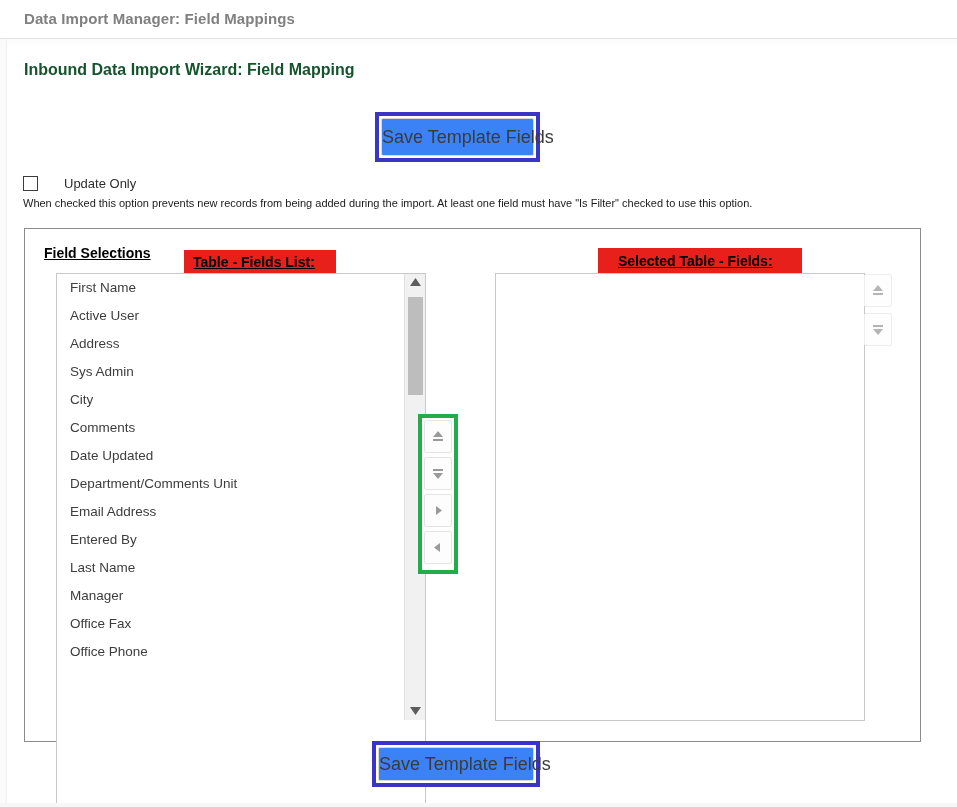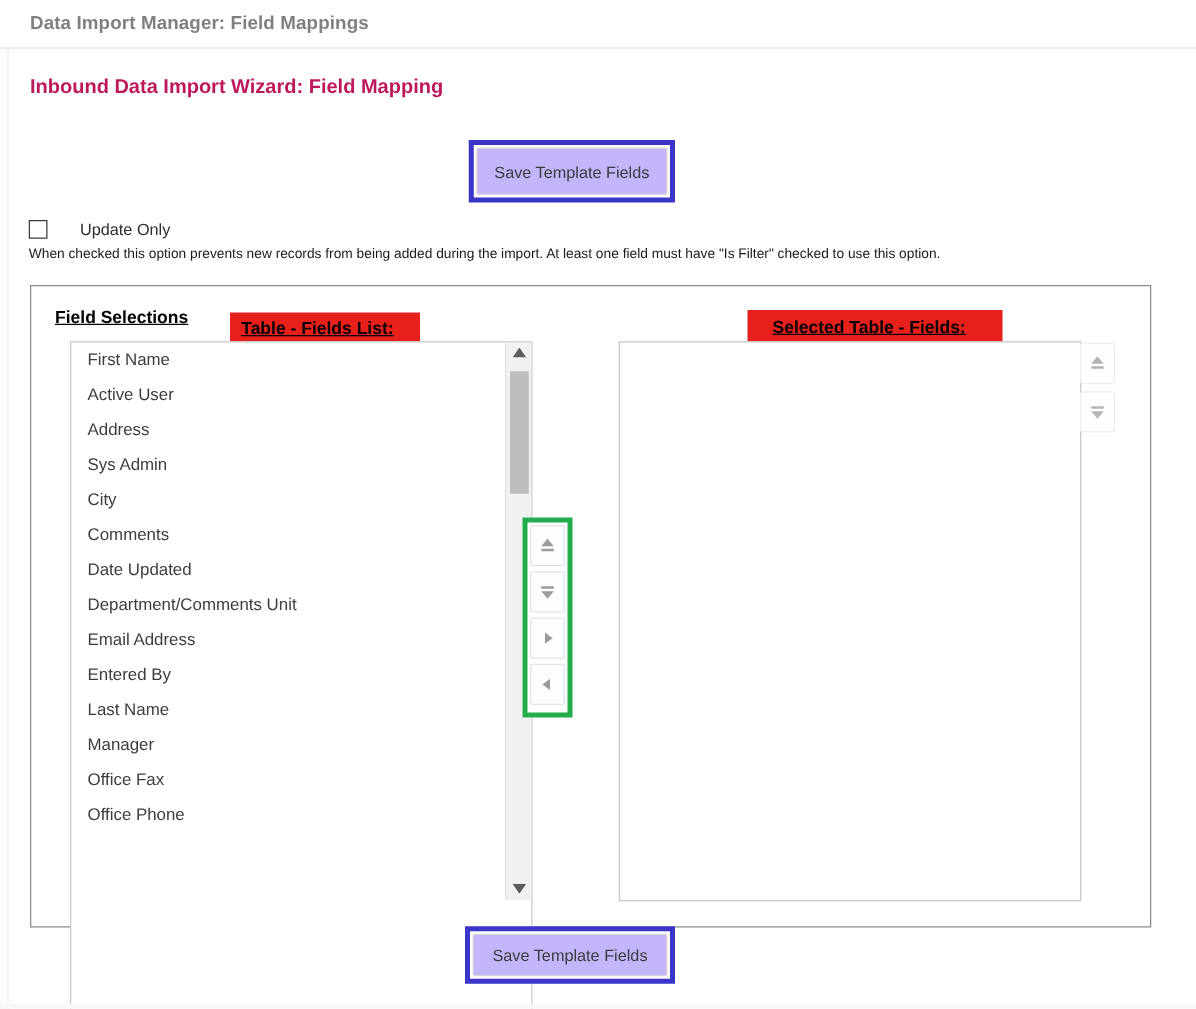--- a/index.html
+++ b/index.html
@@ -47,40 +47,40 @@
     width: 950px; height: 5px;
     background: #fcfcfc;
   }
 
   
   .page-title {
     position: absolute;
     left: 24px; top: 61px;
     font-size: 16px;
     font-weight: bold;
-    color: #be185d;
+    color: #14532d;
     white-space: nowrap;
   }
 
   
   .btn-highlight {
     position: absolute;
     border: 4px solid #3a34c8;
     background: #ffffff;
   }
   #save-top-highlight { left: 375px; top: 112px; width: 165px; height: 50px; }
   #save-bottom-highlight { left: 372px; top: 741px; width: 168px; height: 46px; }
 
   .save-btn {
     position: absolute;
-    background: #c4b5fd;
+    background: #3b82f6;
     border: 1px solid #d8d8d8;
     border-radius: 2px;
     font-family: "Liberation Sans", sans-serif;
-    font-size: 13px;
+    font-size: 18px;
     color: #3b3b3b;
     cursor: pointer;
     white-space: nowrap;
     padding: 0;
   }
   #save-top-btn { left: 381px; top: 118px; width: 153px; height: 38px; }
   #save-bottom-btn { left: 378px; top: 747px; width: 156px; height: 34px; }
 
   
   .chk-box {

